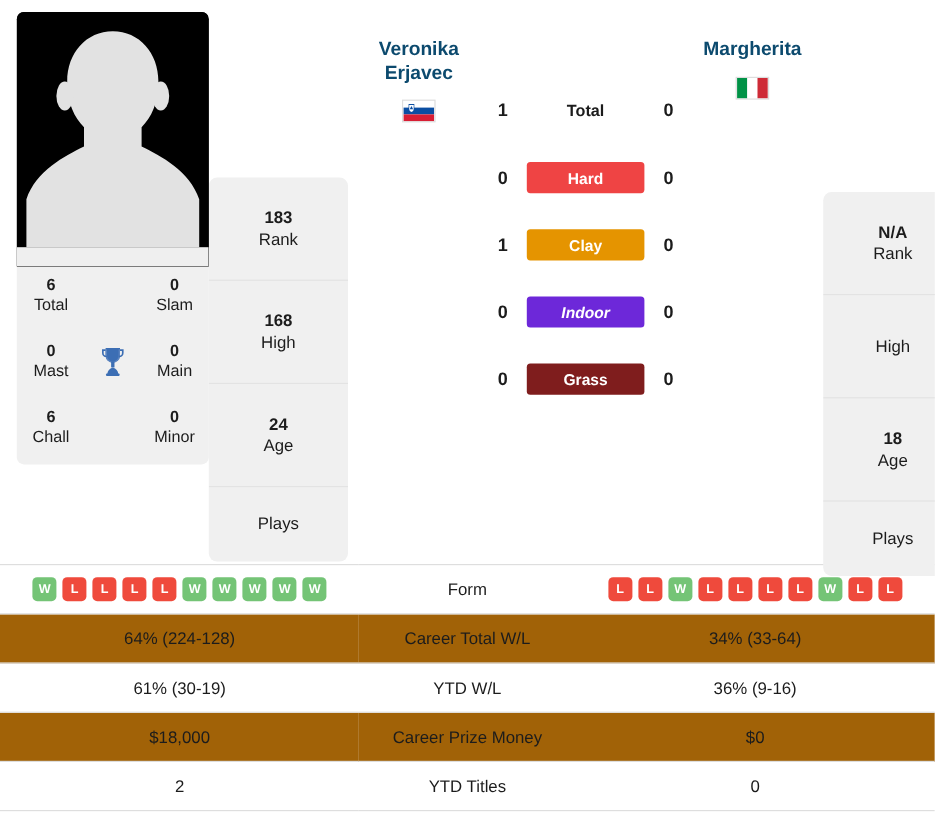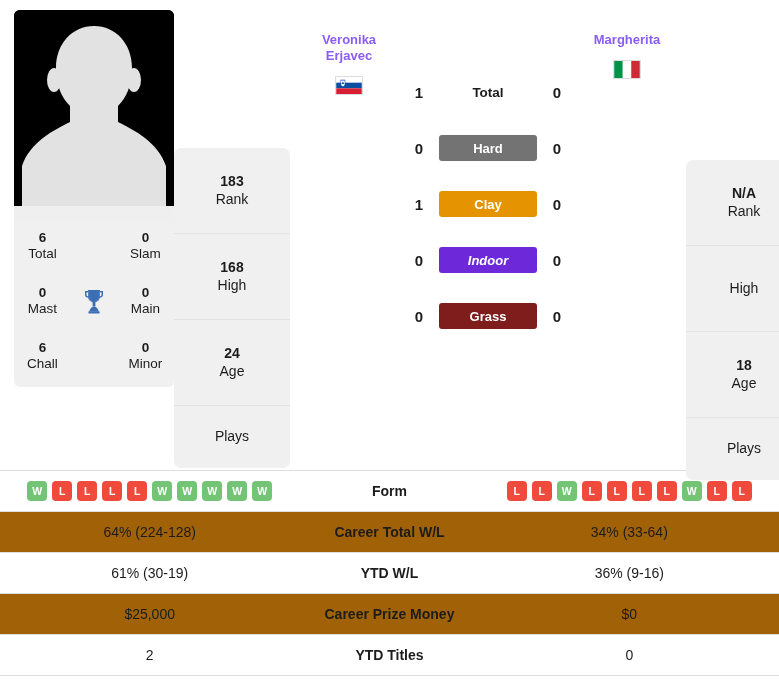--- a/index.html
+++ b/index.html
@@ -85,24 +85,24 @@
   
   .center {
     flex: 1 1 auto;
     display: flex;
     justify-content: space-between;
     align-items: flex-start;
     padding: 0 0 0 0;
   }
   .name-block { width: 118px; text-align: center; padding-top: 22px; }
   .name-block .pname {
-    font-size: 13px;
+    font-size: 16px;
     font-weight: bold;
     line-height: 1.22;
-    color: #8b5cf6;
+    color: #0c4a6e;
   }
   .flag {
     width: 28px; height: 19px;
     margin: 12px auto 0 auto;
     display: block;
     border: 1px solid #ddd;
   }
 
   .surfaces { width: 160px; padding-top: 54px; }
   .surf-row {
@@ -130,21 +130,21 @@
   .stats tr { height: 41px; }
   .stats tr.odd { background: #ffffff; }
   .stats tr.even { background: #a16207; }
   .stats td {
     border-top: 1px solid #dedede;
     border-bottom: 1px solid #dedede;
     text-align: center;
     font-size: 14px;
     vertical-align: middle;
   }
-  .stats td.label { font-weight: bold; width: 180px; }
+  .stats td.label { font-weight: normal; width: 180px; }
   .stats td.side { width: 299px; }
 
   .form-strip { display: flex; justify-content: center; gap: 5px; }
   .form-badge {
     width: 20px; height: 20px;
     border-radius: 4px;
     color: #ffffff;
     font-size: 10.5px;
     font-weight: bold;
     display: flex; align-items: center; justify-content: center;
@@ -248,21 +248,21 @@
       <div class="surfaces">
 
         <div class="surf-row">
           <div class="surf-score">1</div>
           <div class="surf-badge plain">Total</div>
           <div class="surf-score">0</div>
         </div>
 
         <div class="surf-row">
           <div class="surf-score">0</div>
-          <div class="surf-badge" id="badge-hard" style="background: #737373;">Hard</div>
+          <div class="surf-badge" id="badge-hard" style="background: #ef4444;">Hard</div>
           <div class="surf-score">0</div>
         </div>
 
         <div class="surf-row">
           <div class="surf-score">1</div>
           <div class="surf-badge" id="badge-clay" style="background: rgb(229, 148, 0);">Clay</div>
           <div class="surf-score">0</div>
         </div>
 
         <div class="surf-row">
@@ -347,21 +347,21 @@
         <td class="side">64% (224-128)</td>
         <td class="label">Career Total W/L</td>
         <td class="side">34% (33-64)</td>
       </tr>
       <tr class="odd">
         <td class="side">61% (30-19)</td>
         <td class="label">YTD W/L</td>
         <td class="side">36% (9-16)</td>
       </tr>
       <tr class="even">
-        <td class="side">$25,000</td>
+        <td class="side">$18,000</td>
         <td class="label">Career Prize Money</td>
         <td class="side">$0</td>
       </tr>
       <tr class="odd">
         <td class="side">2</td>
         <td class="label">YTD Titles</td>
         <td class="side">0</td>
       </tr>
     </tbody>
   </table>

